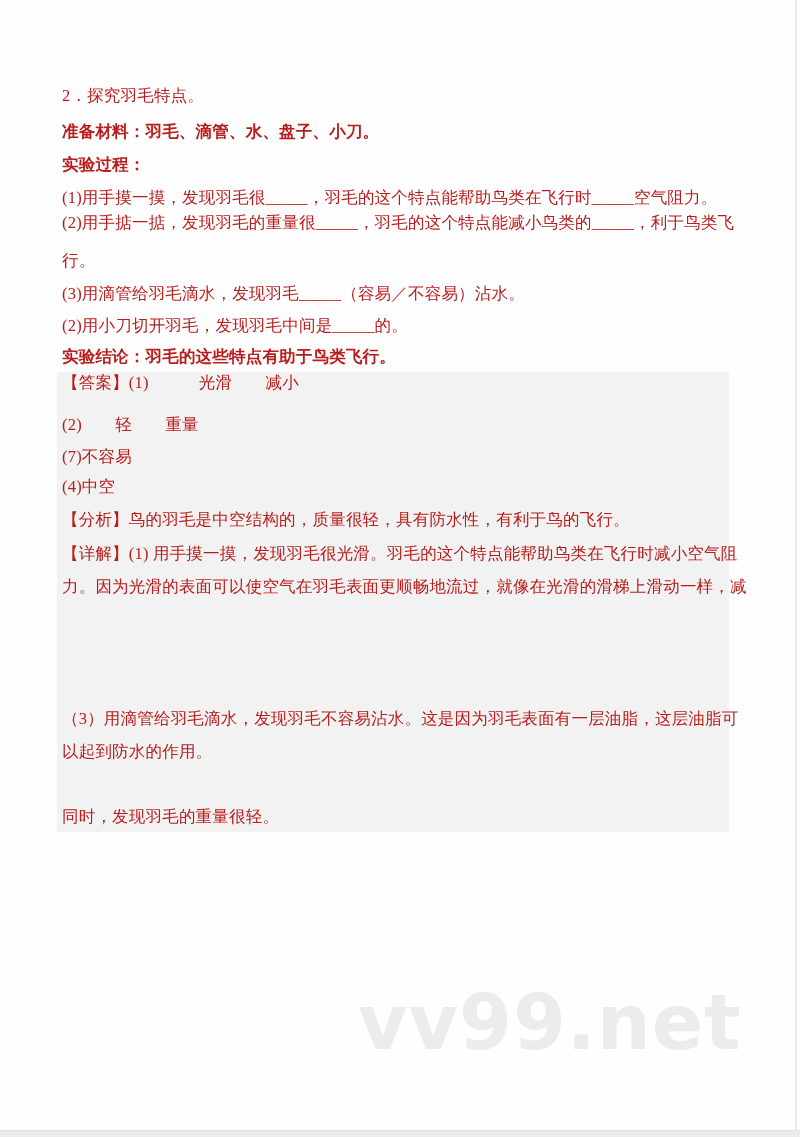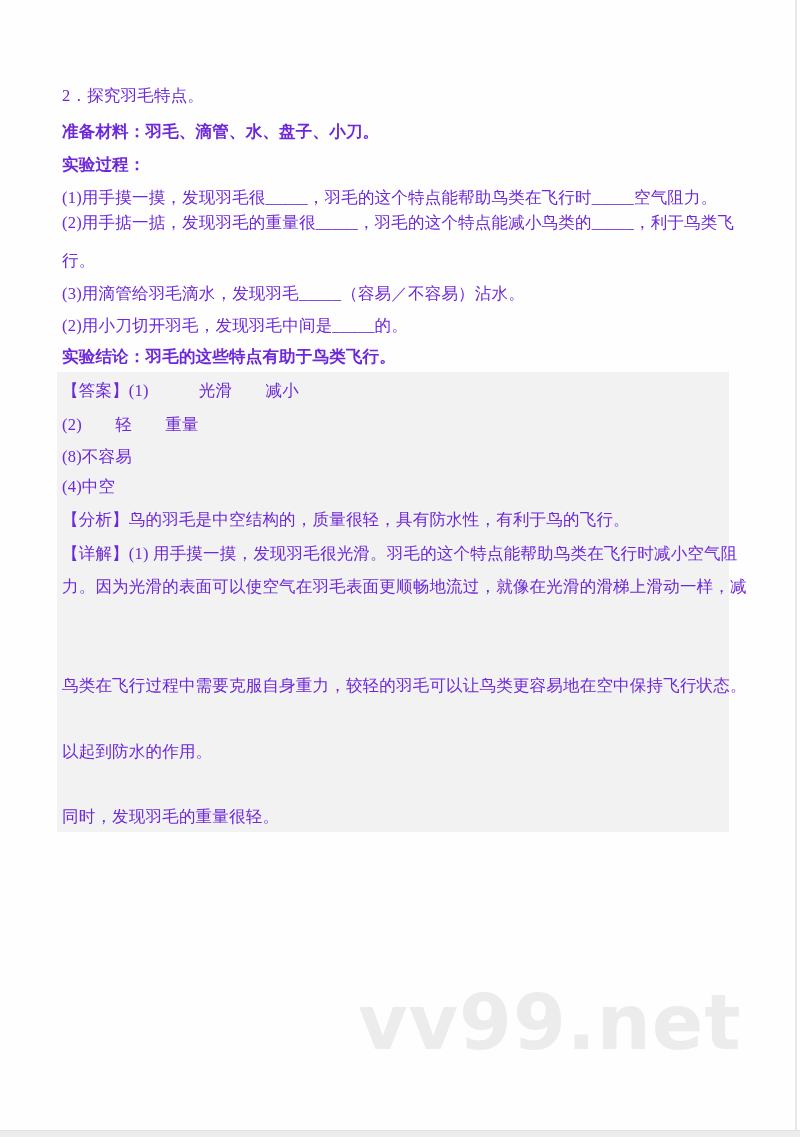--- a/index.html
+++ b/index.html
@@ -17,21 +17,21 @@
   .page {
     position: absolute;
     inset: 0;
     background: #fefefe;
   }
   .line {
     position: absolute;
     left: 62px;
     font-size: 16.5px;
     line-height: 22px;
-    color: #6d28d9;
+    color: #b91c1c;
     white-space: pre;
     letter-spacing: 0.2px;
   }
   .bold {
     font-weight: bold;
     text-align: center;
   }
   .answer-bg {
     position: absolute;
     left: 57px;
@@ -82,28 +82,28 @@
   <div class="line bold" style="top:154px">实验过程：</div>
   <div class="line" style="top:187px">(1)用手摸一摸，发现羽毛很_____，羽毛的这个特点能帮助鸟类在飞行时_____空气阻力。</div>
   <div class="line" style="top:212px">(2)用手掂一掂，发现羽毛的重量很_____，羽毛的这个特点能减小鸟类的_____，利于鸟类飞</div>
   <div class="line" style="top:250px">行。</div>
   <div class="line" style="top:283px">(3)用滴管给羽毛滴水，发现羽毛_____（容易／不容易）沾水。</div>
   <div class="line" style="top:315px">(2)用小刀切开羽毛，发现羽毛中间是_____的。</div>
   <div class="line bold" style="top:346px">实验结论：羽毛的这些特点有助于鸟类飞行。</div>
 
   <div class="answer-bg"></div>
 
-  <div class="line" style="top:380px">【答案】(1)　　　光滑　　减小</div>
+  <div class="line" style="top:372px">【答案】(1)　　　光滑　　减小</div>
   <div class="line" style="top:414px">(2)　　轻　　重量</div>
-  <div class="line" style="top:446px">(8)不容易</div>
+  <div class="line" style="top:446px">(7)不容易</div>
   <div class="line" style="top:476px">(4)中空</div>
   <div class="line" style="top:509px">【分析】鸟的羽毛是中空结构的，质量很轻，具有防水性，有利于鸟的飞行。</div>
   <div class="line" style="top:543px">【详解】(1) 用手摸一摸，发现羽毛很光滑。羽毛的这个特点能帮助鸟类在飞行时减小空气阻</div>
   <div class="line" style="top:576px">力。因为光滑的表面可以使空气在羽毛表面更顺畅地流过，就像在光滑的滑梯上滑动一样，减</div>
-  <div class="line" style="top:675px">鸟类在飞行过程中需要克服自身重力，较轻的羽毛可以让鸟类更容易地在空中保持飞行状态。</div>
+  <div class="line" style="top:708px">（3）用滴管给羽毛滴水，发现羽毛不容易沾水。这是因为羽毛表面有一层油脂，这层油脂可</div>
   <div class="line" style="top:741px">以起到防水的作用。</div>
   <div class="line" style="top:806px">同时，发现羽毛的重量很轻。</div>
 
   <div class="watermark">vv99.net</div>
 
   <div class="right-edge"></div>
   <div class="bottom-strip"></div>
 
 </div>
 

